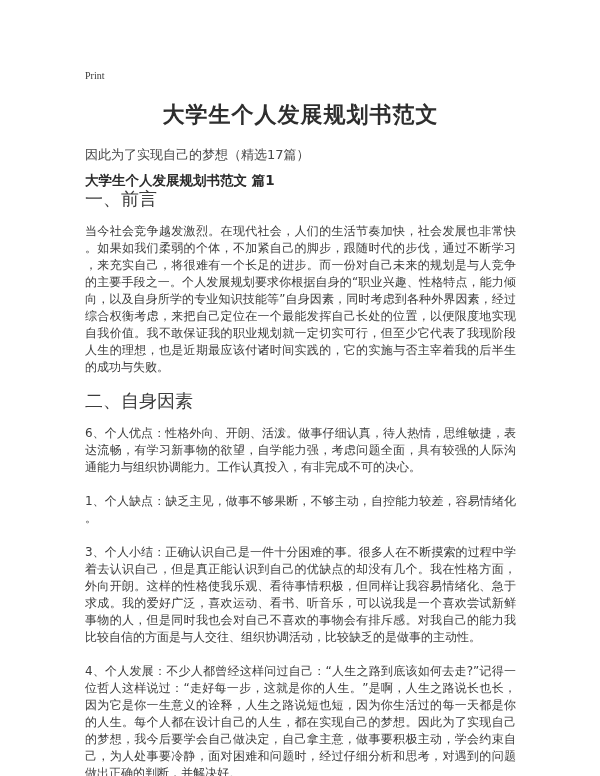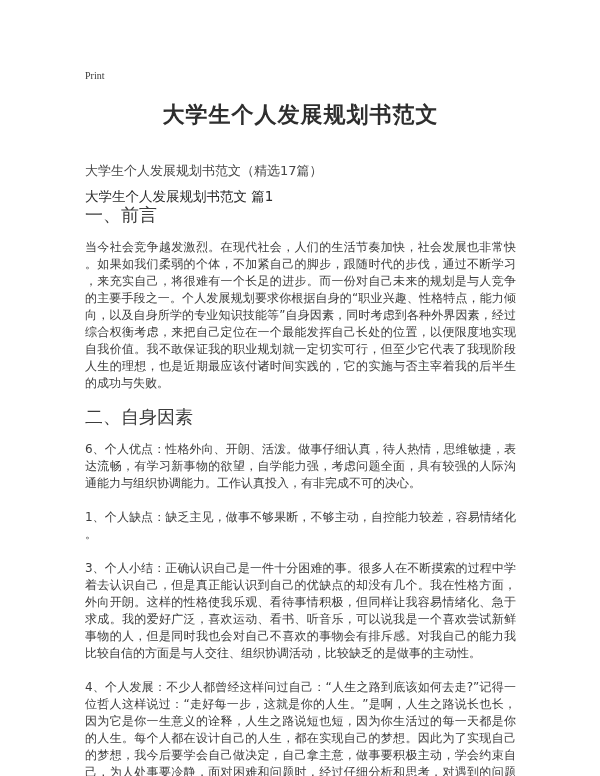--- a/index.html
+++ b/index.html
@@ -25,33 +25,33 @@
     margin-bottom: 19px;
     cursor: pointer;
   }
   .doc-title {
     font-size: 22px;
     line-height: 26px;
     font-weight: bold;
     text-align: center;
     color: #2e2e2e;
     letter-spacing: 1px;
-    margin-bottom: 34px;
+    margin-bottom: 18px;
   }
   .doc-subtitle {
     font-size: 13px;
     line-height: 17px;
     font-weight: normal;
     color: #474747;
     margin-bottom: 8px;
   }
   .article-heading {
     font-size: 13.5px;
     line-height: 18px;
-    font-weight: normal;
+    font-weight: bold;
     color: #2b2b2b;
     margin-bottom: 0;
   }
   .section-heading {
     font-size: 18px;
     line-height: 16px;
     font-weight: normal;
     color: #3c3c3c;
     margin: 2px 0 16px 0;
   }
@@ -67,21 +67,21 @@
 </style>
 </head>
 <body>
 
 <div class="page">
 
   <a class="print-link">Print</a>
 
   <h1 class="doc-title">大学生个人发展规划书范文</h1>
 
-  <p class="doc-subtitle">大学生个人发展规划书范文（精选17篇）</p>
+  <p class="doc-subtitle">因此为了实现自己的梦想（精选17篇）</p>
 
   <h2 class="article-heading">大学生个人发展规划书范文 篇1</h2>
 
   <h3 class="section-heading">一、前言</h3>
 
   <p class="para">当今社会竞争越发激烈。在现代社会，人们的生活节奏加快，社会发展也非常快。如果如我们柔弱的个体，不加紧自己的脚步，跟随时代的步伐，通过不断学习，来充实自己，将很难有一个长足的进步。而一份对自己未来的规划是与人竞争的主要手段之一。个人发展规划要求你根据自身的“职业兴趣、性格特点，能力倾向，以及自身所学的专业知识技能等”自身因素，同时考虑到各种外界因素，经过综合权衡考虑，来把自己定位在一个最能发挥自己长处的位置，以便限度地实现自我价值。我不敢保证我的职业规划就一定切实可行，但至少它代表了我现阶段人生的理想，也是近期最应该付诸时间实践的，它的实施与否主宰着我的后半生的成功与失败。</p>
 
   <h3 class="section-heading">二、自身因素</h3>
 
   <p class="para">6、个人优点：性格外向、开朗、活泼。做事仔细认真，待人热情，思维敏捷，表达流畅，有学习新事物的欲望，自学能力强，考虑问题全面，具有较强的人际沟通能力与组织协调能力。工作认真投入，有非完成不可的决心。</p>

